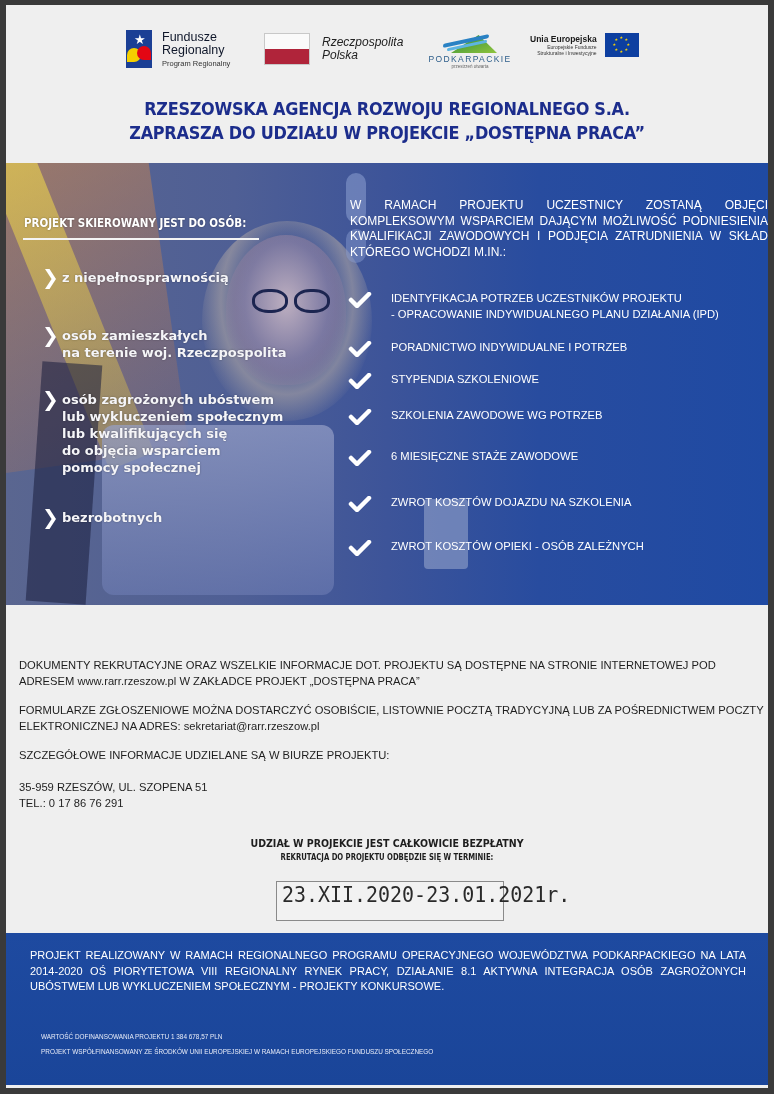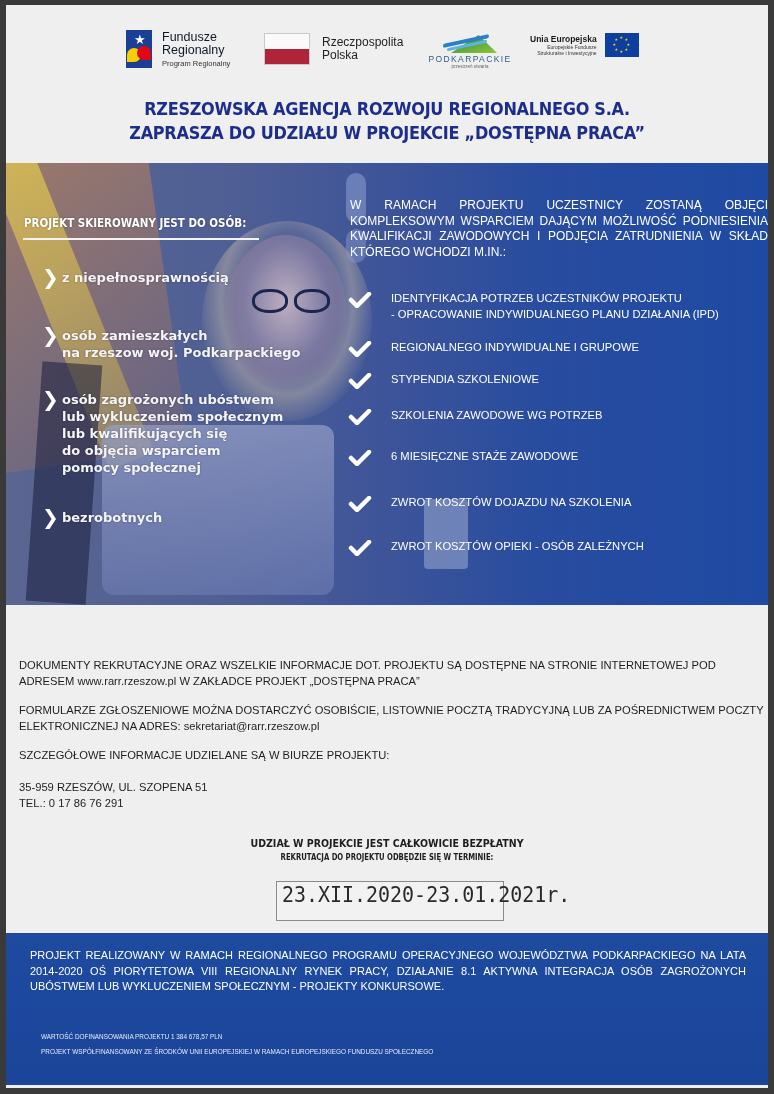--- a/index.html
+++ b/index.html
@@ -24,21 +24,21 @@
     .fe-mark .star { position: absolute; left: 14px; top: 3px; color: #fff; font-size: 13px; line-height: 1; }
     .fe-mark .y { position: absolute; left: 7px; top: 18px; width: 14px; height: 14px; background: #f5d000; border-radius: 50% 50% 50% 0; }
     .fe-mark .r { position: absolute; left: 17px; top: 16px; width: 14px; height: 14px; background: #e30613; border-radius: 50% 50% 0 50%; }
     .fe-text .l1 { font-size: 12.5px; color: #0f172a; line-height: 13px; }
     .fe-text .l3 { font-size: 7.5px; color: #333; margin-top: 2px; }
 
     .pl { left: 258px; top: 8px; }
     .flag { width: 46px; height: 32px; border: 1px solid #c8c8c8; margin-right: 12px; display: flex; flex-direction: column; }
     .flag .w { flex: 1; background: #fafafa; }
     .flag .rd { flex: 1; background: #b0243a; }
-    .pl-text { font-size: 12px; color: #222; line-height: 13px; }
+    .pl-text { font-size: 12px; color: #222; line-height: 13px; font-style: italic; }
 
     .pk { left: 422px; top: 6px; flex-direction: column; align-items: center; width: 84px; justify-content: center; }
     .pk-mark { width: 54px; height: 22px; position: relative; }
     .pk-mark .g { position: absolute; left: 8px; top: 4px; width: 46px; height: 18px; background: linear-gradient(160deg, #2b8a3e, #8fc43c); clip-path: polygon(0 100%, 60% 0, 100% 100%); }
     .pk-mark .b1 { position: absolute; left: 0; top: 8px; width: 46px; height: 4px; background: #2a82c4; transform: skewY(-12deg); border-radius: 2px; }
     .pk-mark .b2 { position: absolute; left: 4px; top: 13px; width: 40px; height: 3px; background: #5db4e3; transform: skewY(-12deg); border-radius: 2px; }
     .pk-name { font-size: 8.5px; letter-spacing: 1.4px; color: #2c5d8a; margin-top: 1px; }
     .pk-sub { font-size: 4.5px; color: #666; }
 
     .ue { left: 524px; top: 8px; }
@@ -212,21 +212,21 @@
     <div class="who-h">PROJEKT SKIEROWANY JEST DO OSÓB:</div>
     <div class="who-line"></div>
 
     <div class="who-item" style="top:106px">
       <span class="chev">❯</span>
       <span class="who-text">z niepełnosprawnością</span>
     </div>
     <div class="who-item" style="top:164px">
       <span class="chev">❯</span>
       <span class="who-text">osób zamieszkałych
-na rzeszow woj. Podkarpackiego</span>
+na terenie woj. Rzeczpospolita</span>
     </div>
     <div class="who-item" style="top:228px">
       <span class="chev">❯</span>
       <span class="who-text">osób zagrożonych ubóstwem
 lub wykluczeniem społecznym
 lub kwalifikujących się
 do objęcia wsparciem
 pomocy społecznej</span>
     </div>
     <div class="who-item" style="top:346px">
@@ -241,21 +241,21 @@
         <svg class="check" width="22" height="16" viewBox="0 0 22 16">
             <path d="M2 8 L8 14 L20 2" stroke="#fff" stroke-width="4.5" fill="none" stroke-linecap="round" stroke-linejoin="round"></path>
           </svg>
         <span class="benefit-text">IDENTYFIKACJA POTRZEB UCZESTNIKÓW PROJEKTU
 - OPRACOWANIE INDYWIDUALNEGO PLANU DZIAŁANIA (IPD)</span>
       </div>
       <div class="benefit" style="top:176px">
         <svg class="check" width="22" height="16" viewBox="0 0 22 16">
             <path d="M2 8 L8 14 L20 2" stroke="#fff" stroke-width="4.5" fill="none" stroke-linecap="round" stroke-linejoin="round"></path>
           </svg>
-        <span class="benefit-text">REGIONALNEGO INDYWIDUALNE I GRUPOWE</span>
+        <span class="benefit-text">PORADNICTWO INDYWIDUALNE I POTRZEB</span>
       </div>
       <div class="benefit" style="top:208px">
         <svg class="check" width="22" height="16" viewBox="0 0 22 16">
             <path d="M2 8 L8 14 L20 2" stroke="#fff" stroke-width="4.5" fill="none" stroke-linecap="round" stroke-linejoin="round"></path>
           </svg>
         <span class="benefit-text">STYPENDIA SZKOLENIOWE</span>
       </div>
       <div class="benefit" style="top:244px">
         <svg class="check" width="22" height="16" viewBox="0 0 22 16">
             <path d="M2 8 L8 14 L20 2" stroke="#fff" stroke-width="4.5" fill="none" stroke-linecap="round" stroke-linejoin="round"></path>

